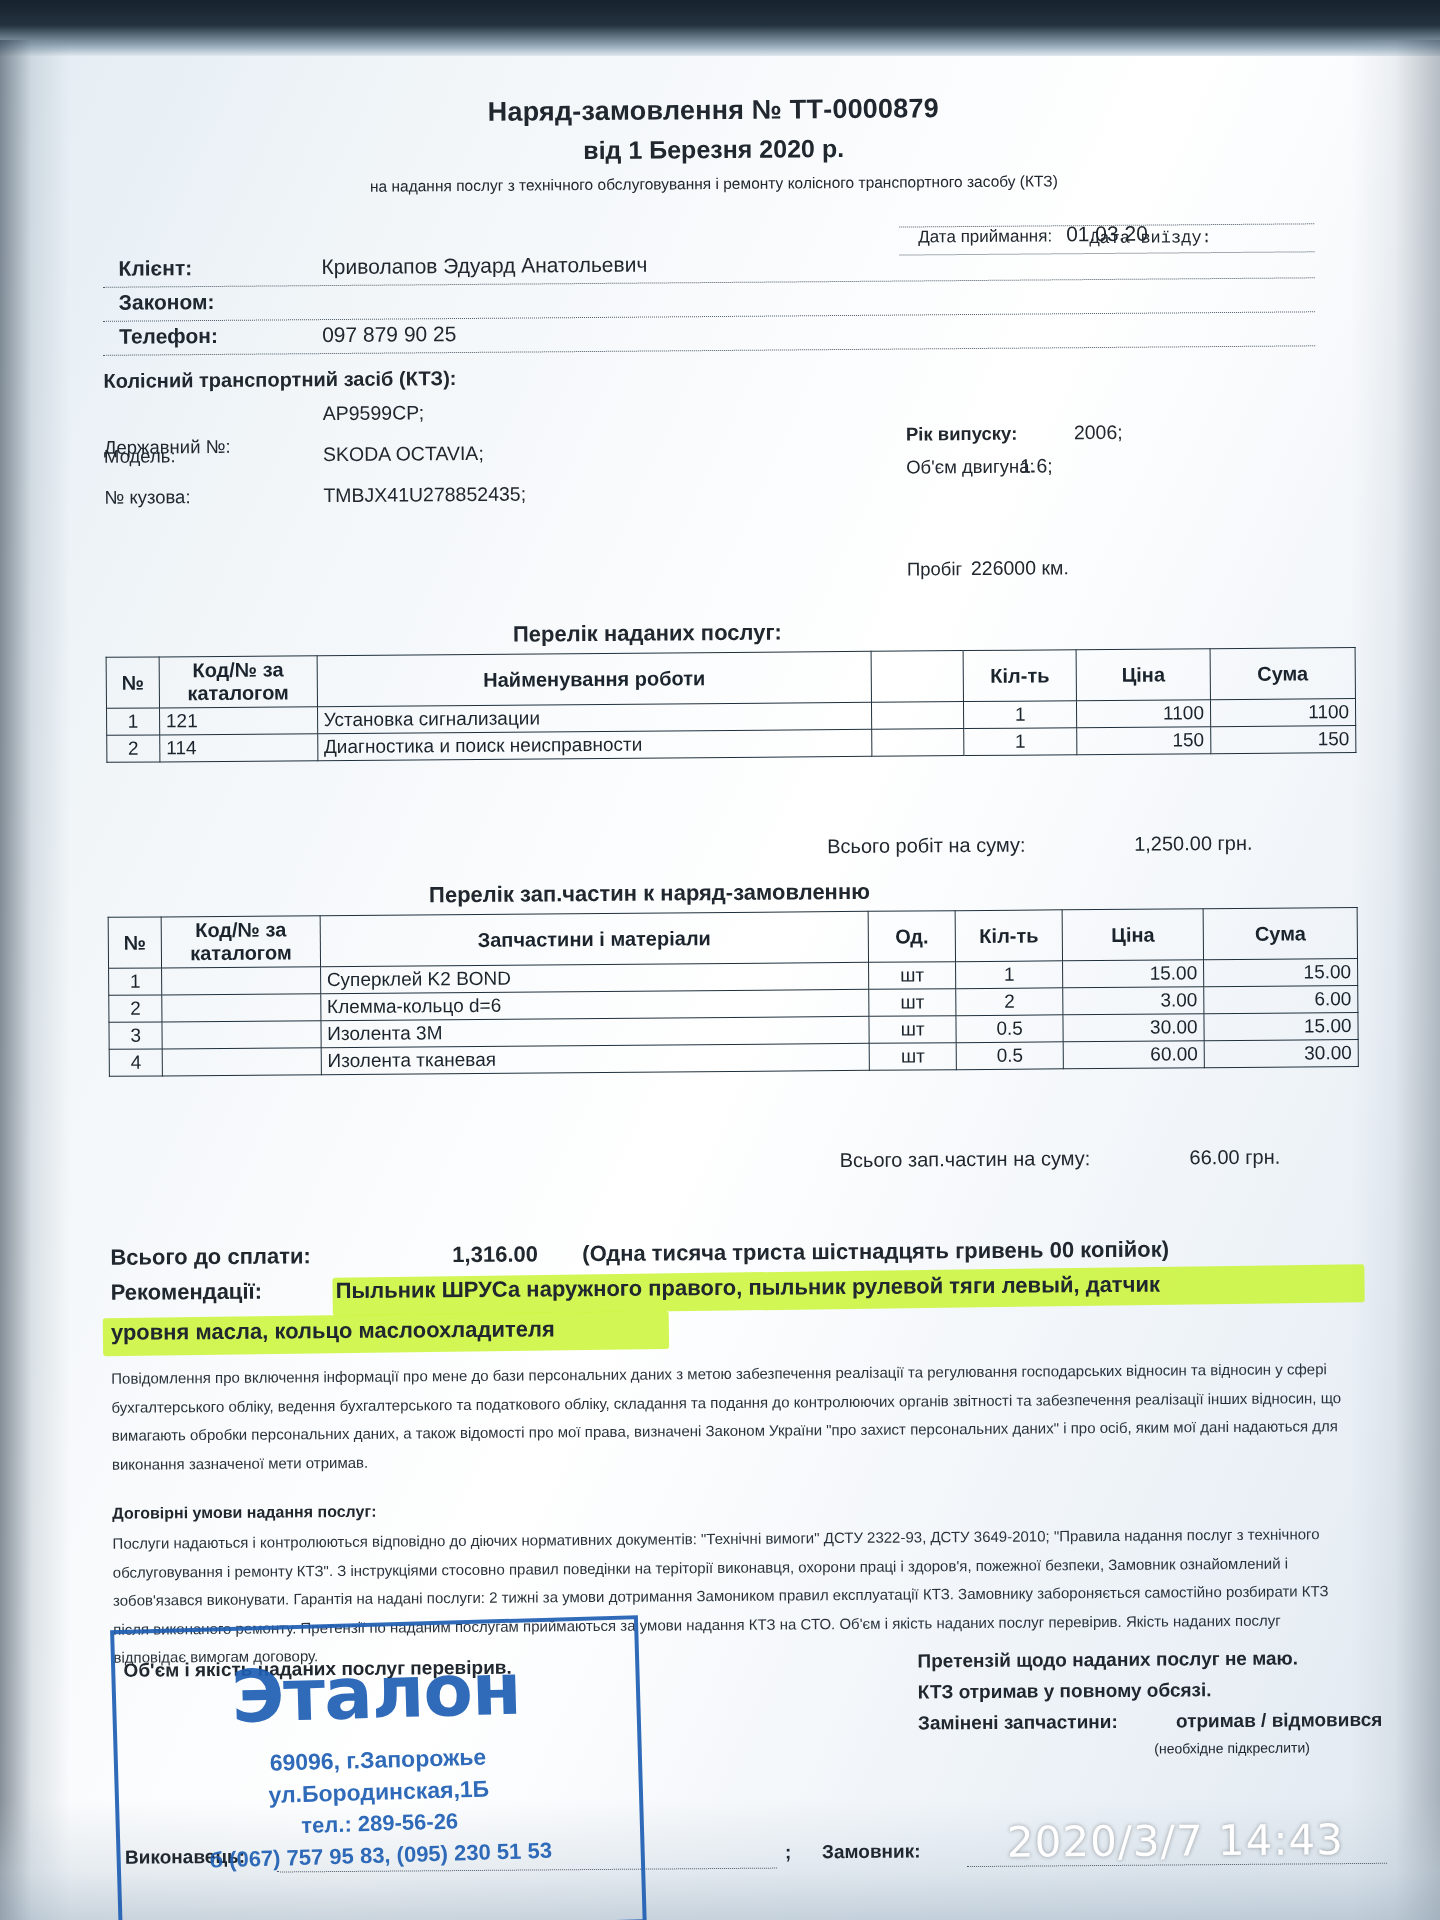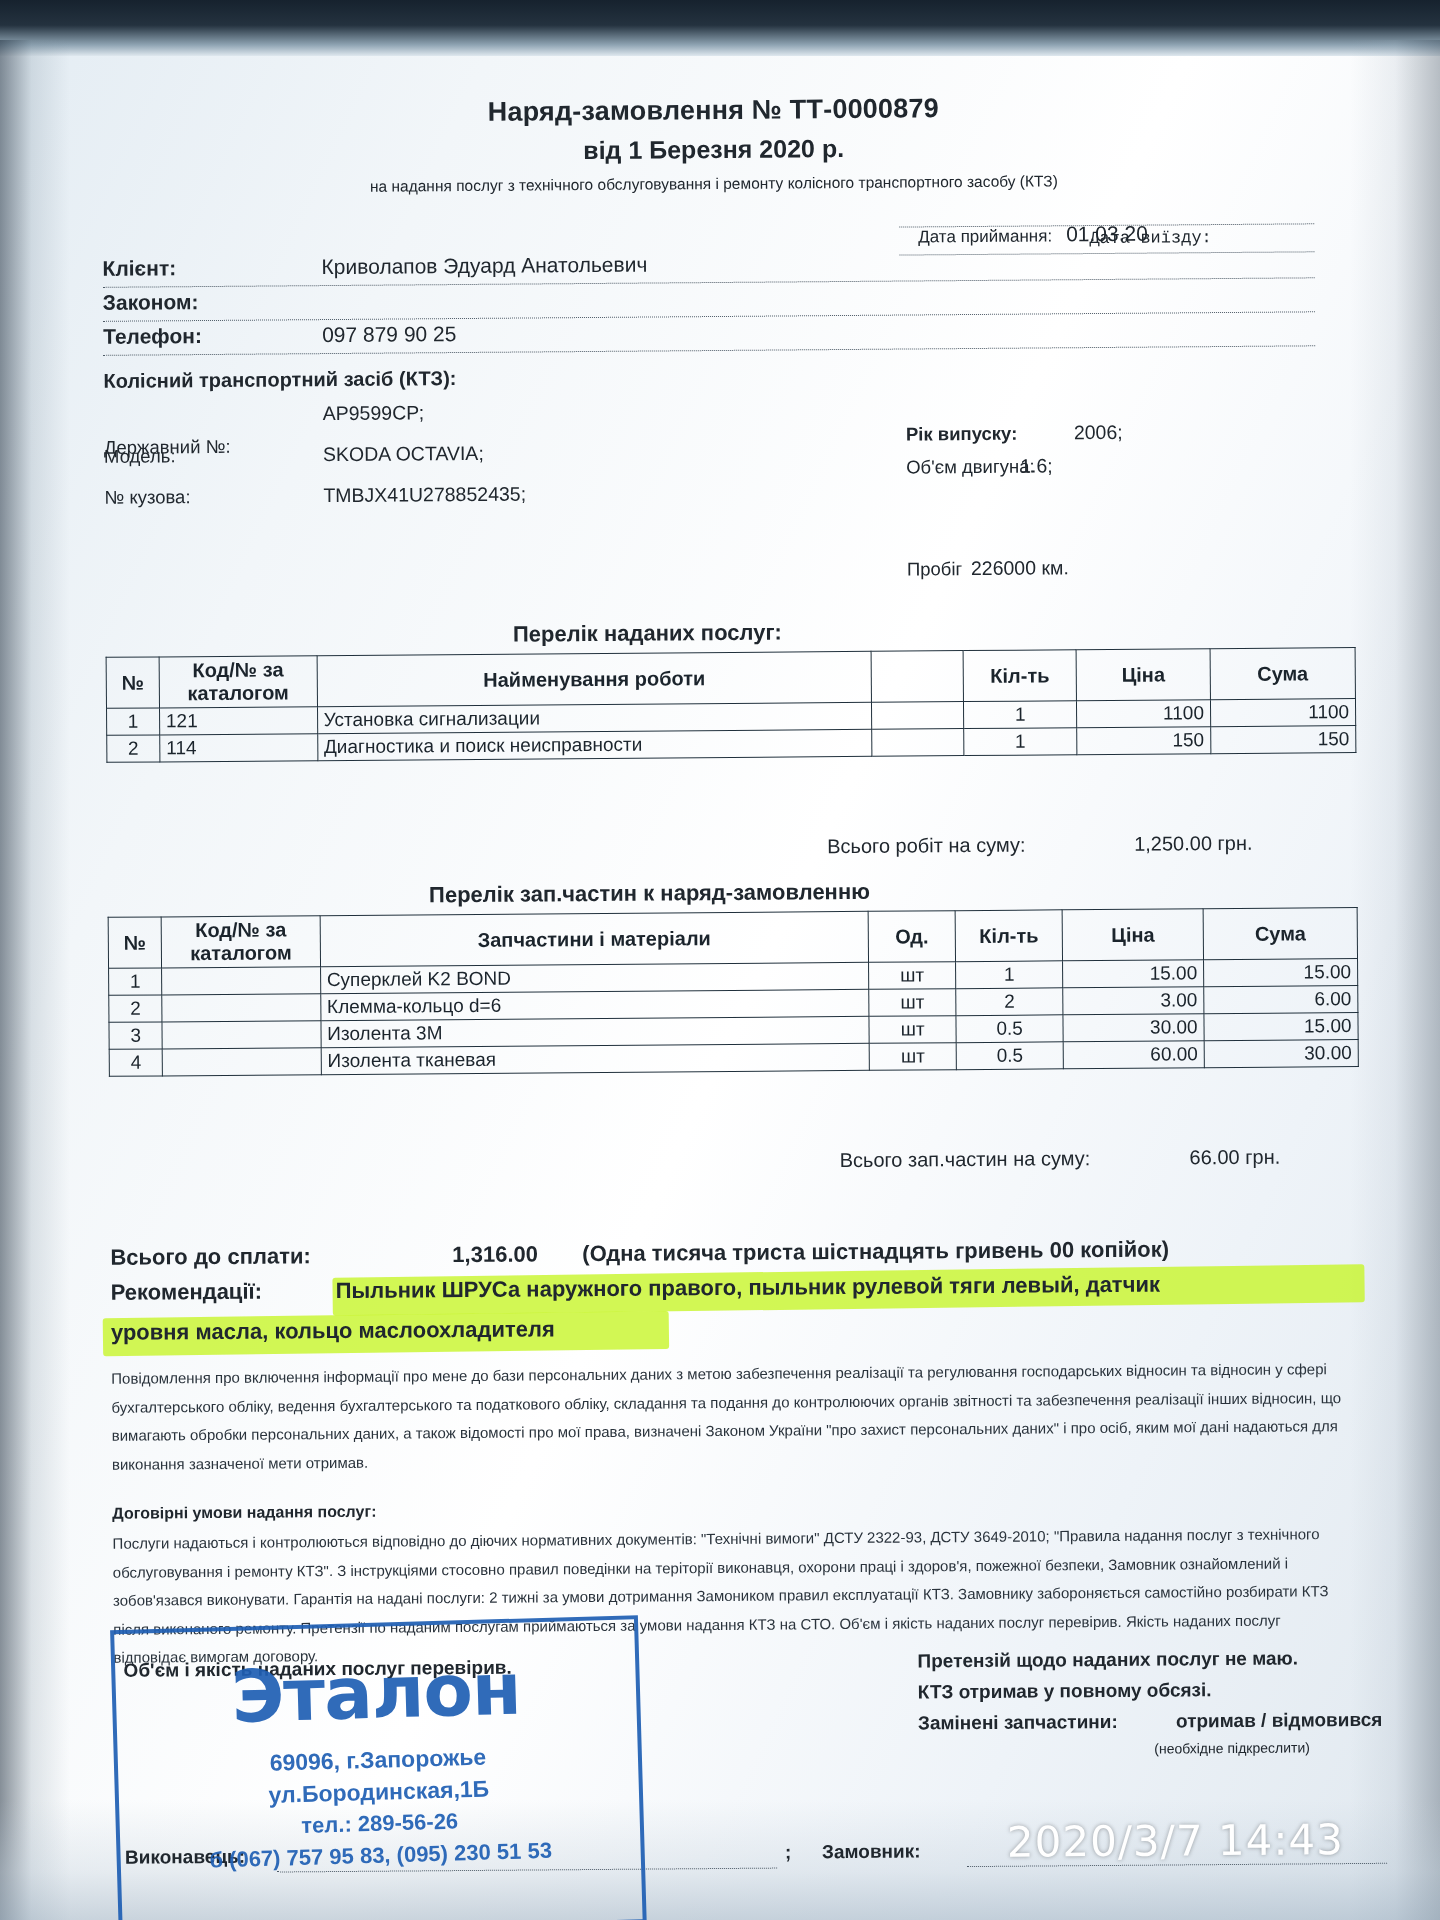--- a/index.html
+++ b/index.html
@@ -88,21 +88,21 @@
   .hdr-date-1 { left: 905px; top: 205px; font-size: 17px; }
   .hdr-date-1 .val { margin-left: 14px; }
   .hdr-date-2 { left: 1095px; top: 232px; font-size: 17px; font-family: Liberation Mono, monospace; }
 
   .dotline {
     position: absolute;
     border-bottom: 1.5px dotted #4d5a66;
     height: 0;
   }
 
-  .lbl { font-size: 21px; font-weight: bold; }
+  .lbl { font-size: 21px; font-weight: bold; margin-left: 16px; }
   .val { font-size: 21px; }
 
   .lbl-sm { font-size: 18.5px; }
   .val-sm { font-size: 19.5px; }
 
   
   table.grid {
     position: absolute;
     border-collapse: collapse;
     font-size: 19px;

